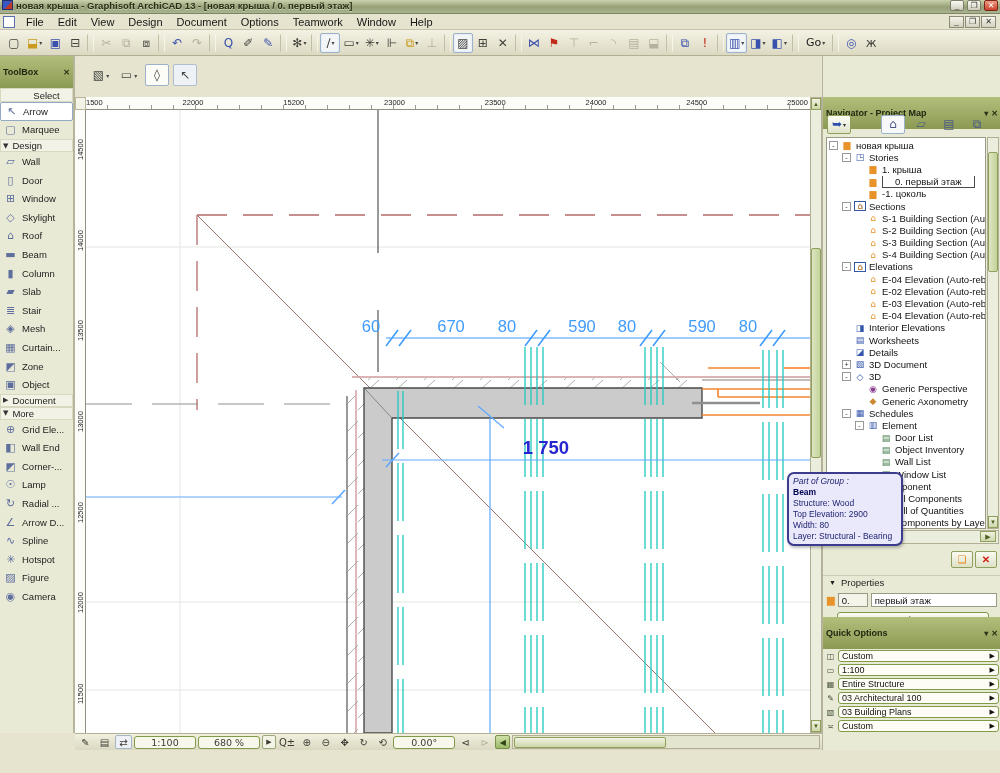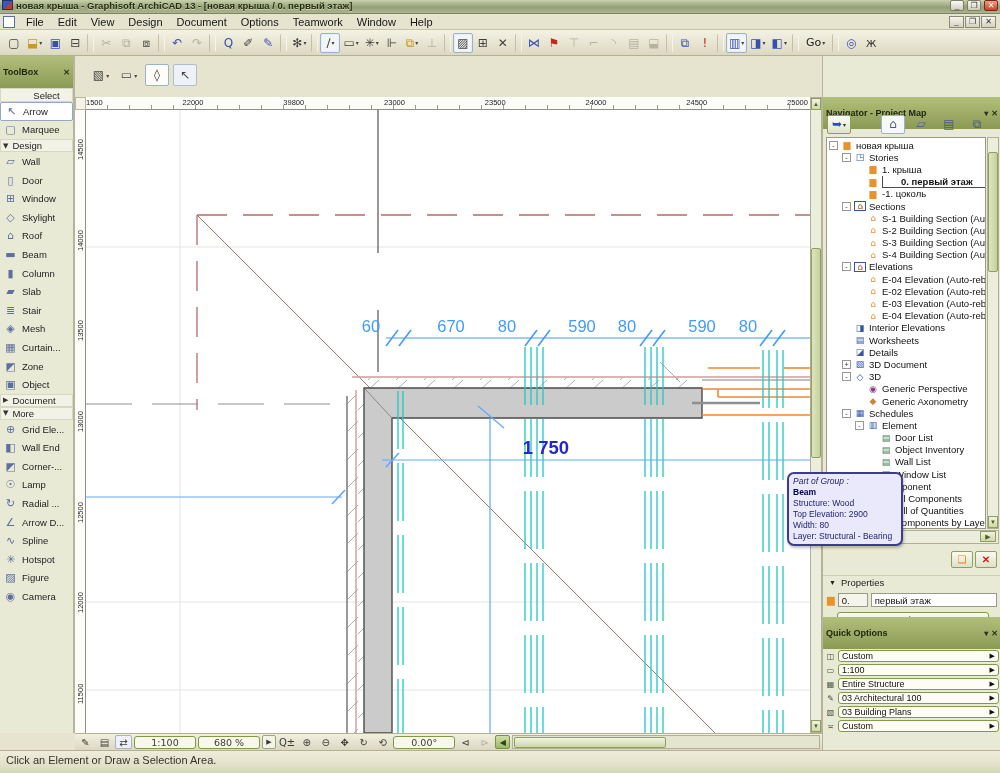--- a/index.html
+++ b/index.html
@@ -91,21 +91,21 @@
 .nav-btn{width:24px;height:19px;display:flex;align-items:center;justify-content:center;font-size:12px;color:#4c5a86;border:1px solid transparent;border-radius:2px;gap:1px}
 .nav-btn.chooser{background:linear-gradient(#fdfdf6,#dfe3c9);border-color:#8fa05c;color:#2d4fae;margin-right:26px}
 .nav-btn.on{background:#f6f8fa;border-color:#9db1ca}
 .nav-btn .dd-arrow{font-size:6px;color:#333}
 .nav-btn:not(.dd) .dd-arrow{display:none}
 .tree{position:absolute;left:3px;top:81px;width:160px;height:392px;background:#fff;border:1px solid #9a9a86;overflow:hidden;padding-top:1px}
 .tree-row{height:12.2px;display:flex;align-items:center;gap:3px;font-size:9.5px;color:#111;white-space:nowrap;overflow:hidden}
 .tree-row .exp{width:9px;height:9px;border:1px solid #999;background:#fff;font-size:7px;line-height:7px;text-align:center;color:#333;flex:none}
 .tree-row .exp:empty{visibility:hidden}
 .tree-row .tico{width:12px;text-align:center;font-size:9px;flex:none}
-.tree-row.sel .tlabel{font-weight:bold;border:1px solid #4a4a4a;background:#fff;padding:0 18px}
+.tree-row.sel .tlabel{font-weight:normal;border:1px solid #4a4a4a;background:#fff;padding:0 12px}
 .ic-proj,.ic-story{color:#e8922a}
 .ic-blue{color:#3355aa}
 .ic-boxed{color:#e8922a;text-shadow:0 0 0 #3355aa;border:1px solid #3355aa;line-height:8px;height:10px}
 .ic-house{color:#e8922a}
 .ic-cam{color:#8a3b8a}
 .ic-axo{color:#cc8833}
 .ic-green{color:#3e7a46}
 .tree-vscroll{position:absolute;left:164px;top:81px;width:12px;height:392px;background:#eceedd;border:1px solid #b2af96}
 .tree-vscroll .vs-thumb{top:14px;height:120px}
 .tree-hscroll{position:absolute;left:3px;top:474px;width:173px;height:14px;background:#eceedd;border:1px solid #b2af96;display:flex;justify-content:flex-end}
@@ -515,21 +515,21 @@
 
           </span>
         </div>
     </div>
 
     <div class="ruler-corner"></div>
     <div class="ruler-top">
 
     <span class="rt"><span>1500</span></span>
         <span class="rt"><span>22000</span></span>
-        <span class="rt"><span>39800</span></span>
+        <span class="rt"><span>15200</span></span>
         <span class="rt"><span>23000</span></span>
         <span class="rt"><span>23500</span></span>
         <span class="rt"><span>24000</span></span>
         <span class="rt"><span>24500</span></span>
         <span class="rt"><span>25000</span></span>
       </div>
     <div class="ruler-left">
 
     <span class="rl"><span>14500</span></span>
         <span class="rl"><span>14000</span></span>
@@ -988,17 +988,14 @@
       <div class="tt1">Part of Group :</div>
       <div class="tt2">Beam</div>
       <div>Structure: Wood</div>
       <div>Top Elevation: 2900</div>
       <div>Width: 80</div>
       <div>Layer: Structural - Bearing</div>
     </div>
 
   </div>
 
-  <div class="statusbar">
-    <span>Click an Element or Draw a Selection Area.</span>
-  </div>
 
 </div>
 
 </body></html>

